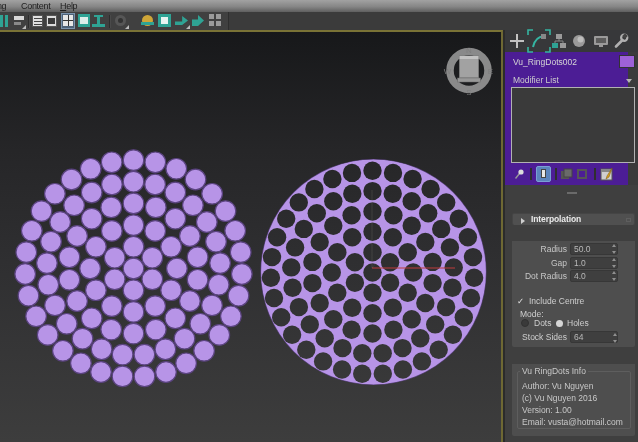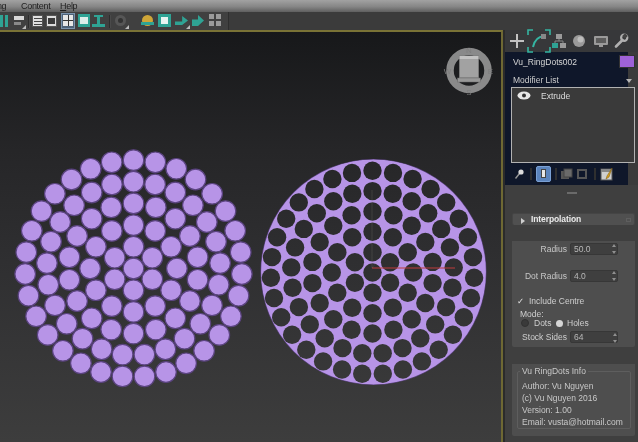--- a/index.html
+++ b/index.html
@@ -284,21 +284,21 @@
 <text x="447.5" y="41.5" font-size="8" fill="#7e7e7e" text-anchor="middle" font-family="Liberation Sans">W</text>
 <text x="490.5" y="41.5" font-size="8" fill="#7e7e7e" text-anchor="middle" font-family="Liberation Sans">E</text>
 <rect x="459.5" y="24" width="19" height="22" fill="#a2a2a2" stroke="#787878" stroke-width="1"></rect>
 <rect x="459.5" y="24" width="19" height="3" fill="#c2c2c2"></rect>
 <rect x="457.5" y="46" width="23" height="4" fill="#989898" stroke="#6a6a6a" stroke-width="0.5"></rect>
 </g>
 </svg>
 </div>
 <div style="position:absolute;left:503px;top:30px;width:2px;height:412px;background:#2b2b2b"></div>
 
-<div style="position:absolute;left:505px;top:30px;width:123px;height:412px;background:#0f172a">
+<div style="position:absolute;left:505px;top:30px;width:123px;height:412px;background:#4c1d95">
 
   <div style="position:absolute;left:0;top:0;width:133px;height:22px;background:#37383a">
   <div style="position:absolute;left:4px;top:3px;width:16px;height:16px">
         <div style="position:absolute;left:7px;top:1px;width:2px;height:14px;background:#c2c2c2"></div>
         <div style="position:absolute;left:1px;top:7px;width:14px;height:2px;background:#c2c2c2"></div>
       </div>
 <div style="position:absolute;left:25.5px;top:3px;width:16px;height:16px"><svg width="24" height="24" style="position:absolute;left:-4px;top:-4px">
           <path d="M1 6 L1 1 L6 1 M18 1 L23 1 L23 6 M23 18 L23 23 L18 23 M6 23 L1 23 L1 18" stroke="#35b5a2" stroke-width="1.6" fill="none"></path>
         </svg><svg width="16" height="16">
           <path d="M2 14 Q4 4 13 3" fill="none" stroke="#35b5a2" stroke-width="2"></path>
@@ -326,27 +326,20 @@
         </svg></div>
   </div>
 
   <div style="position:absolute;left:8px;top:27px;color:#d6d6d6">Vu_RingDots002</div>
   <div style="position:absolute;left:114px;top:25px;width:16px;height:13px;background:#9e62d8;border:1px solid #333"></div>
 
   <div style="position:absolute;left:8px;top:45px;color:#cccccc">Modifier List</div>
   <div style="position:absolute;left:121px;top:49px;width:0;height:0;border-left:3.5px solid transparent;border-right:3.5px solid transparent;border-top:4px solid #b5b5b5"></div>
 
   <div style="position:absolute;left:6px;top:57px;width:124px;height:76px;background:#3a3a3a;border:1px solid #b2b2b2">
-    <div style="position:absolute;left:0;top:2px;width:122px;height:11px">
-      <svg width="14" height="9" style="position:absolute;left:5px;top:1px">
-          <ellipse cx="7" cy="4.5" rx="6.5" ry="4" fill="#e8e8e8"></ellipse>
-          <circle cx="7" cy="4.5" r="2" fill="#333"></circle>
-        </svg>
-      <span style="position:absolute;left:29px;top:1px;color:#dcdcdc">Extrude</span>
-    </div>
   </div>
 
   <div style="position:absolute;left:0;top:137px;width:133px;height:15px">
     <svg width="13" height="14" style="position:absolute;left:8px;top:0">
         <path d="M2.5 11.5 L6.5 6.5" stroke="#999" stroke-width="1.4"></path>
         <circle cx="8" cy="5" r="2.6" fill="#dcdcdc"></circle>
       </svg>
     <div style="position:absolute;left:25px;top:1px;width:2px;height:12px;background:#2f2f2f"></div>
     <div style="position:absolute;left:31px;top:-1px;width:15px;height:16px;background:#5b84bd;border:1px solid #7aa0d4;border-radius:2px">
       <div style="position:absolute;left:4px;top:2px;width:5px;height:9px;background:#e8e8e8;border:1px solid #444"></div>
@@ -377,20 +370,29 @@
   <div style="position:absolute;left:0;top:0;width:133px;height:412px;color:#cfcfcf">
     <div style="position:absolute;left:0;top:213px;width:133px;height:13px">
 <div style="position:absolute;right:71px;top:1px;color:#c6c6c6">Radius</div>
 <div style="position:absolute;left:65px;top:0;width:48px;height:12px;background:#3f3f3f;border:1px solid #373737;border-radius:2px"></div>
 <div style="position:absolute;left:69px;top:1px;color:#b9b9b9">50.0</div>
 <div style="position:absolute;left:106px;top:1px;width:8px;height:10px">
 <div style="position:absolute;left:1px;top:0;width:0;height:0;border-left:2.5px solid transparent;border-right:2.5px solid transparent;border-bottom:3.5px solid #909090"></div>
 <div style="position:absolute;left:1px;bottom:0;width:0;height:0;border-left:2.5px solid transparent;border-right:2.5px solid transparent;border-top:3.5px solid #909090"></div>
 </div>
 </div>
+<div style="position:absolute;left:0;top:226.5px;width:133px;height:13px">
+<div style="position:absolute;right:71px;top:1px;color:#c6c6c6">Gap</div>
+<div style="position:absolute;left:65px;top:0;width:48px;height:12px;background:#3f3f3f;border:1px solid #373737;border-radius:2px"></div>
+<div style="position:absolute;left:69px;top:1px;color:#b9b9b9">1.0</div>
+<div style="position:absolute;left:106px;top:1px;width:8px;height:10px">
+<div style="position:absolute;left:1px;top:0;width:0;height:0;border-left:2.5px solid transparent;border-right:2.5px solid transparent;border-bottom:3.5px solid #909090"></div>
+<div style="position:absolute;left:1px;bottom:0;width:0;height:0;border-left:2.5px solid transparent;border-right:2.5px solid transparent;border-top:3.5px solid #909090"></div>
+</div>
+</div>
 <div style="position:absolute;left:0;top:240px;width:133px;height:13px">
 <div style="position:absolute;right:71px;top:1px;color:#c6c6c6">Dot Radius</div>
 <div style="position:absolute;left:65px;top:0;width:48px;height:12px;background:#3f3f3f;border:1px solid #373737;border-radius:2px"></div>
 <div style="position:absolute;left:69px;top:1px;color:#b9b9b9">4.0</div>
 <div style="position:absolute;left:106px;top:1px;width:8px;height:10px">
 <div style="position:absolute;left:1px;top:0;width:0;height:0;border-left:2.5px solid transparent;border-right:2.5px solid transparent;border-bottom:3.5px solid #909090"></div>
 <div style="position:absolute;left:1px;bottom:0;width:0;height:0;border-left:2.5px solid transparent;border-right:2.5px solid transparent;border-top:3.5px solid #909090"></div>
 </div>
 </div>
 

